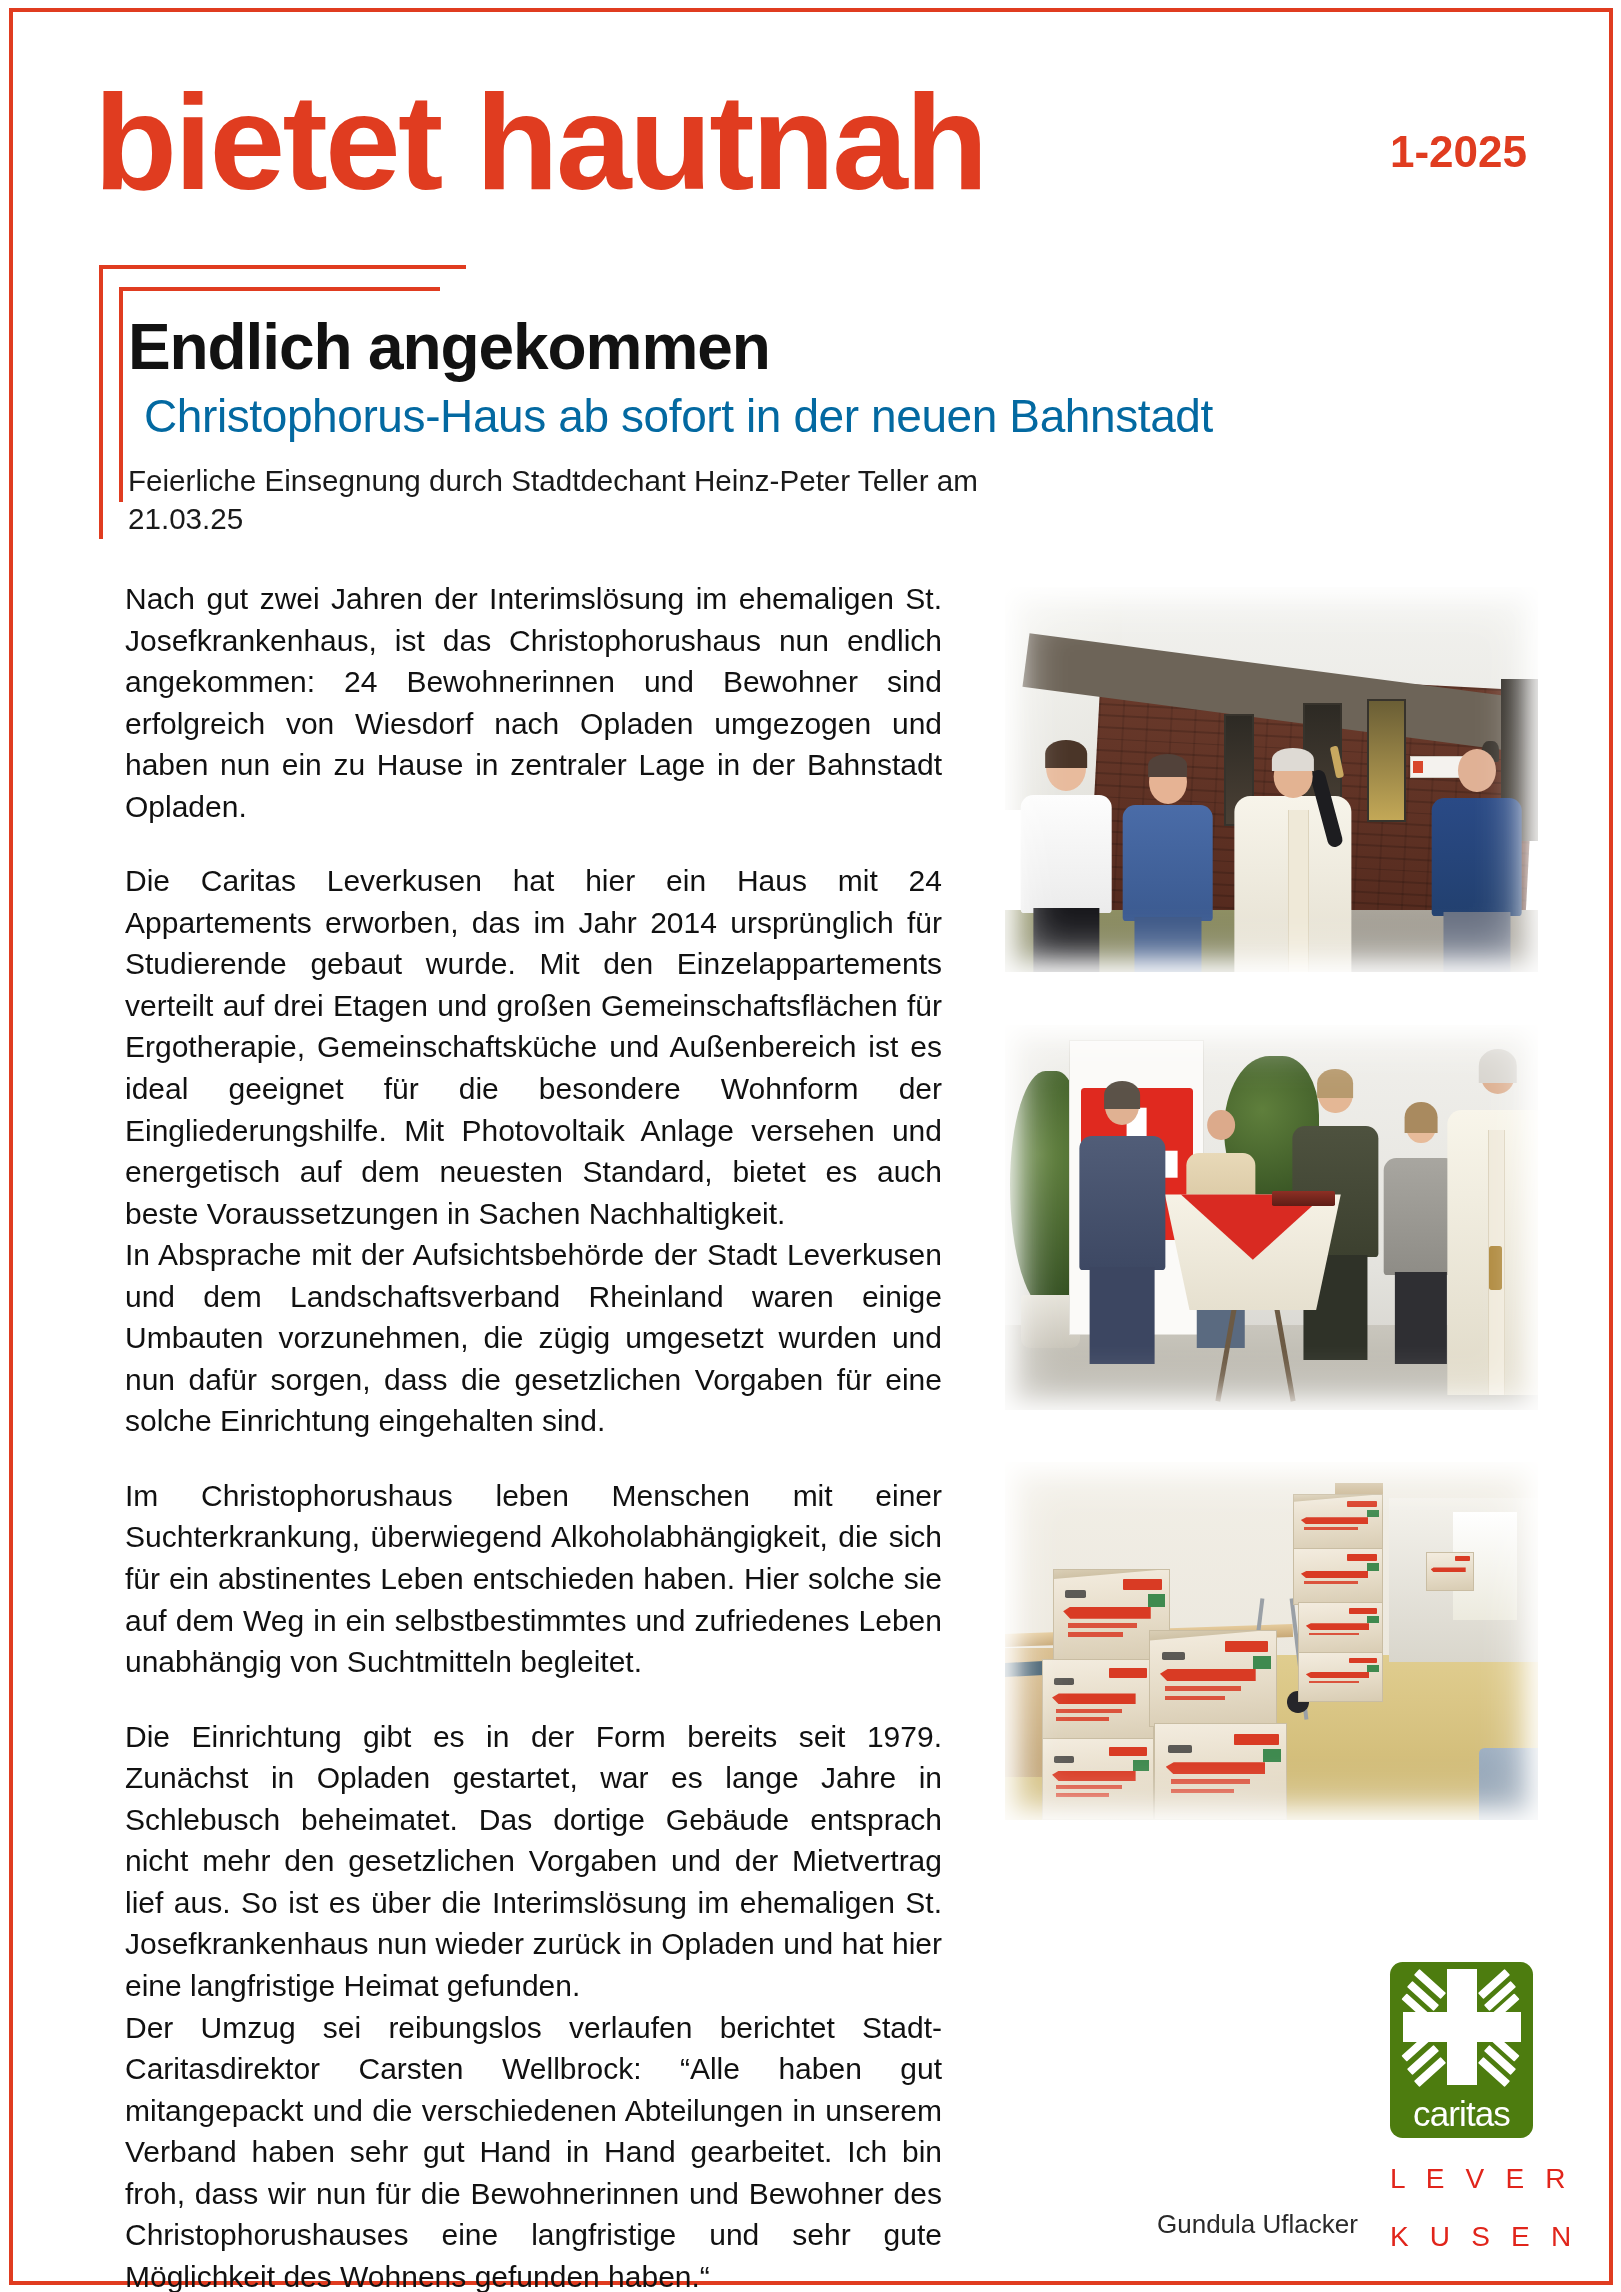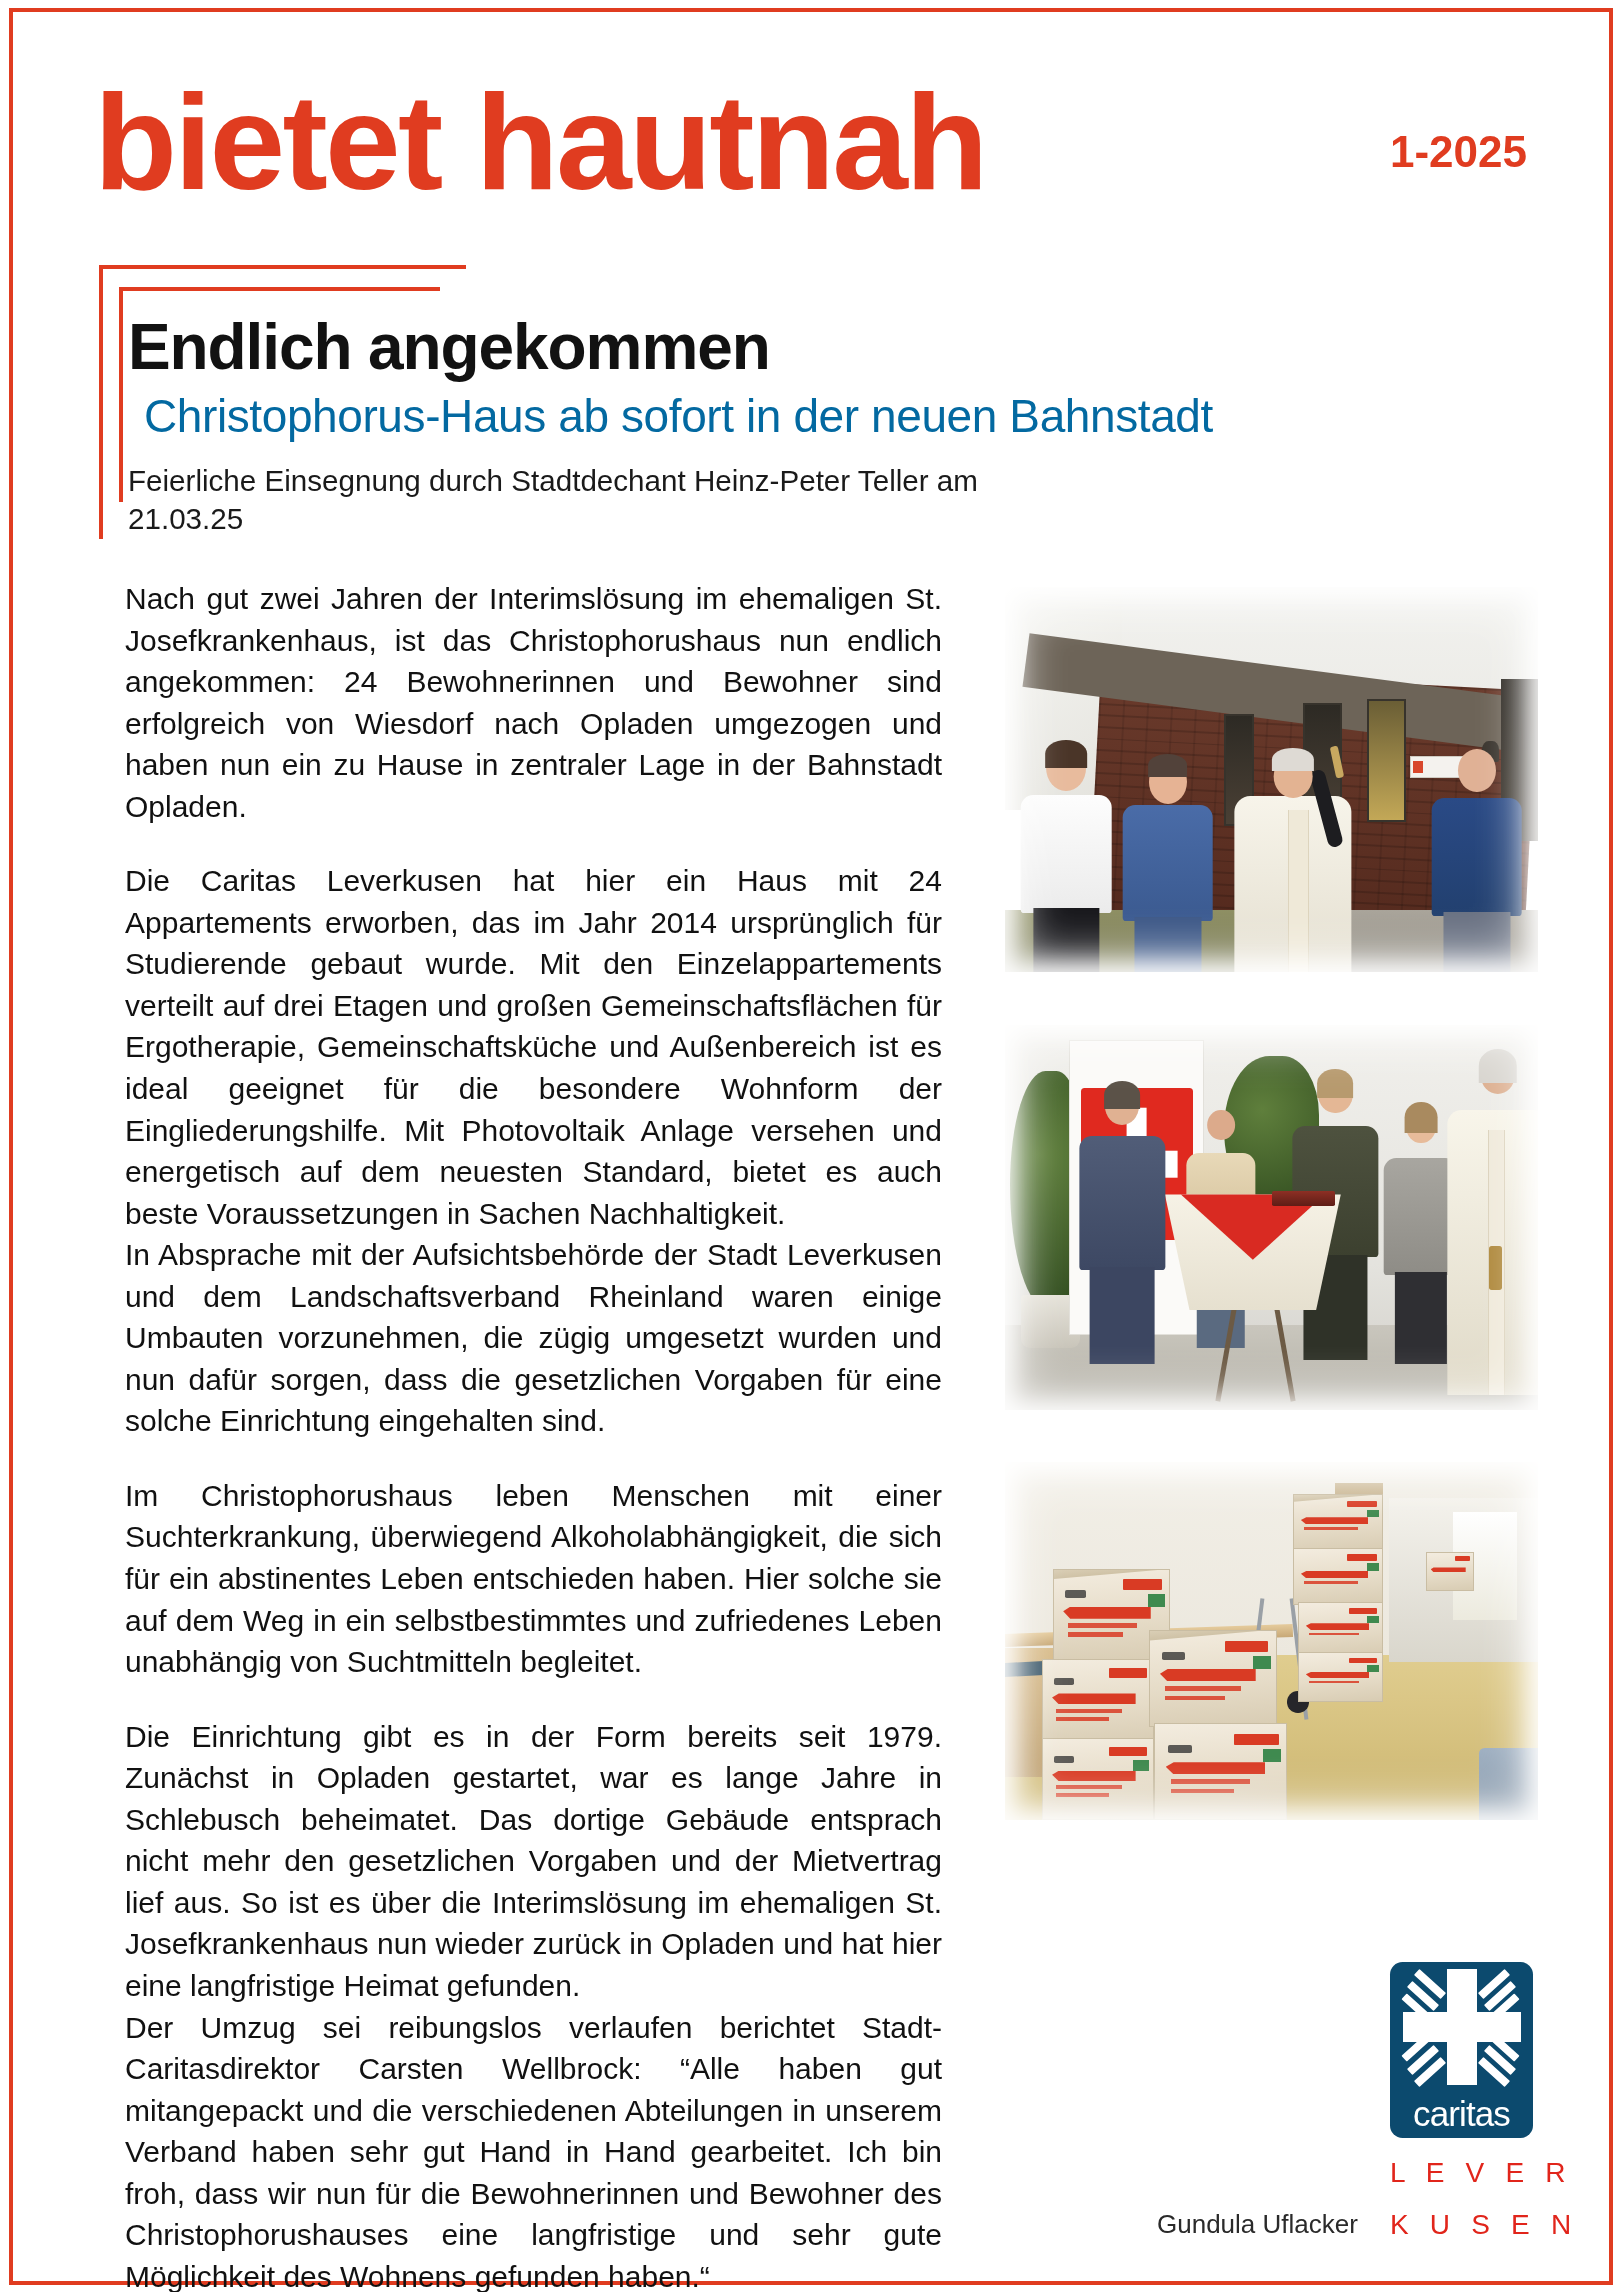--- a/index.html
+++ b/index.html
@@ -378,38 +378,38 @@
   #bx8 { left: 55%; top: 39%; width: 16%; height: 15%; }
   #bx9 { left: 55%; top: 53%; width: 16%; height: 14%; }
   #bx10{ left: 79%; top: 25%; width: 9%;  height: 11%; }
 
   
   .logo { position: absolute; left: 1390px; top: 1962px; width: 143px; }
   .logo-mark {
     position: relative;
     width: 143px;
     height: 176px;
-    background: #0c4a6e;
+    background: #4d7c0f;
     border-radius: 12.5px;
   }
   .logo-cross-v {
     position: absolute; left: 50%; transform: translateX(-50%);
     top: 7.2px; width: 30px; height: 116px; background: #ffffff;
   }
   .logo-cross-h {
     position: absolute; top: 50px; left: 12.5px; width: 118px; height: 30px; background:#ffffff;
   }
   .ray { position: absolute; background: #ffffff; border-radius: 0.9px; }
   .logo-word {
     position: absolute; left: 0; right: 0; bottom: 7.2px;
     text-align: center; color: #ffffff;
     font-size: 35px; line-height: 1; font-weight: 400; letter-spacing: -0.9px;
   }
   .logo-city {
-    margin-top: 18px;
+    margin-top: 24px;
     color: #e1251b;
     font-size: 28px;
     line-height: 1.22;
     letter-spacing: 6.7px;
     text-align: center;
     font-weight: 400;
     white-space: nowrap;
   }
 
   .byline {

